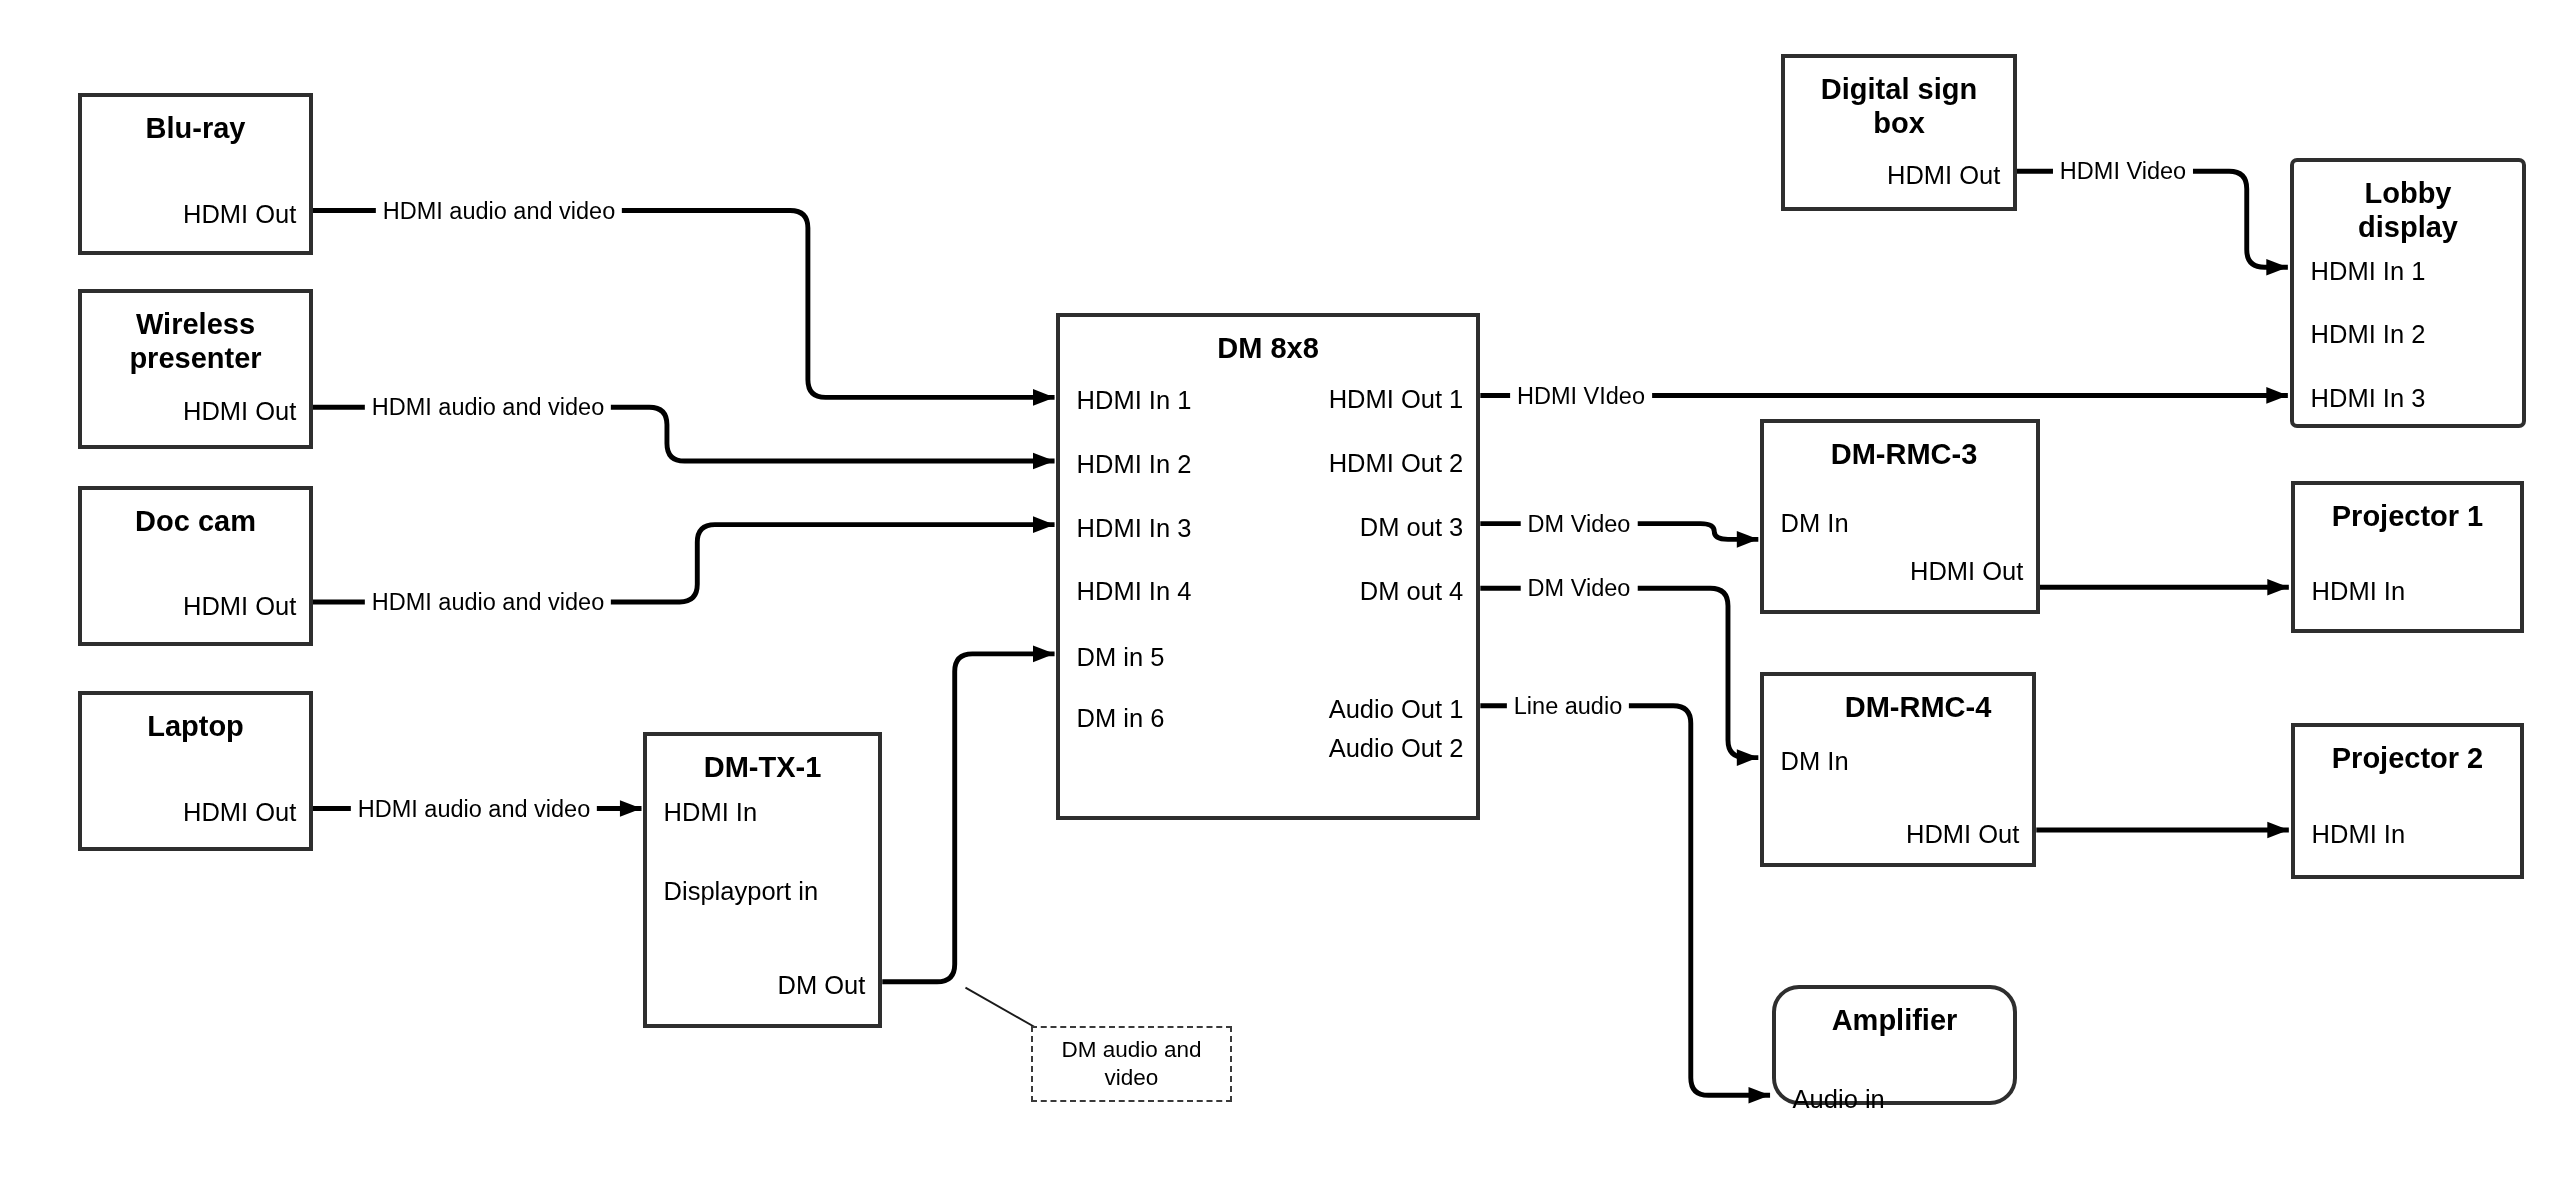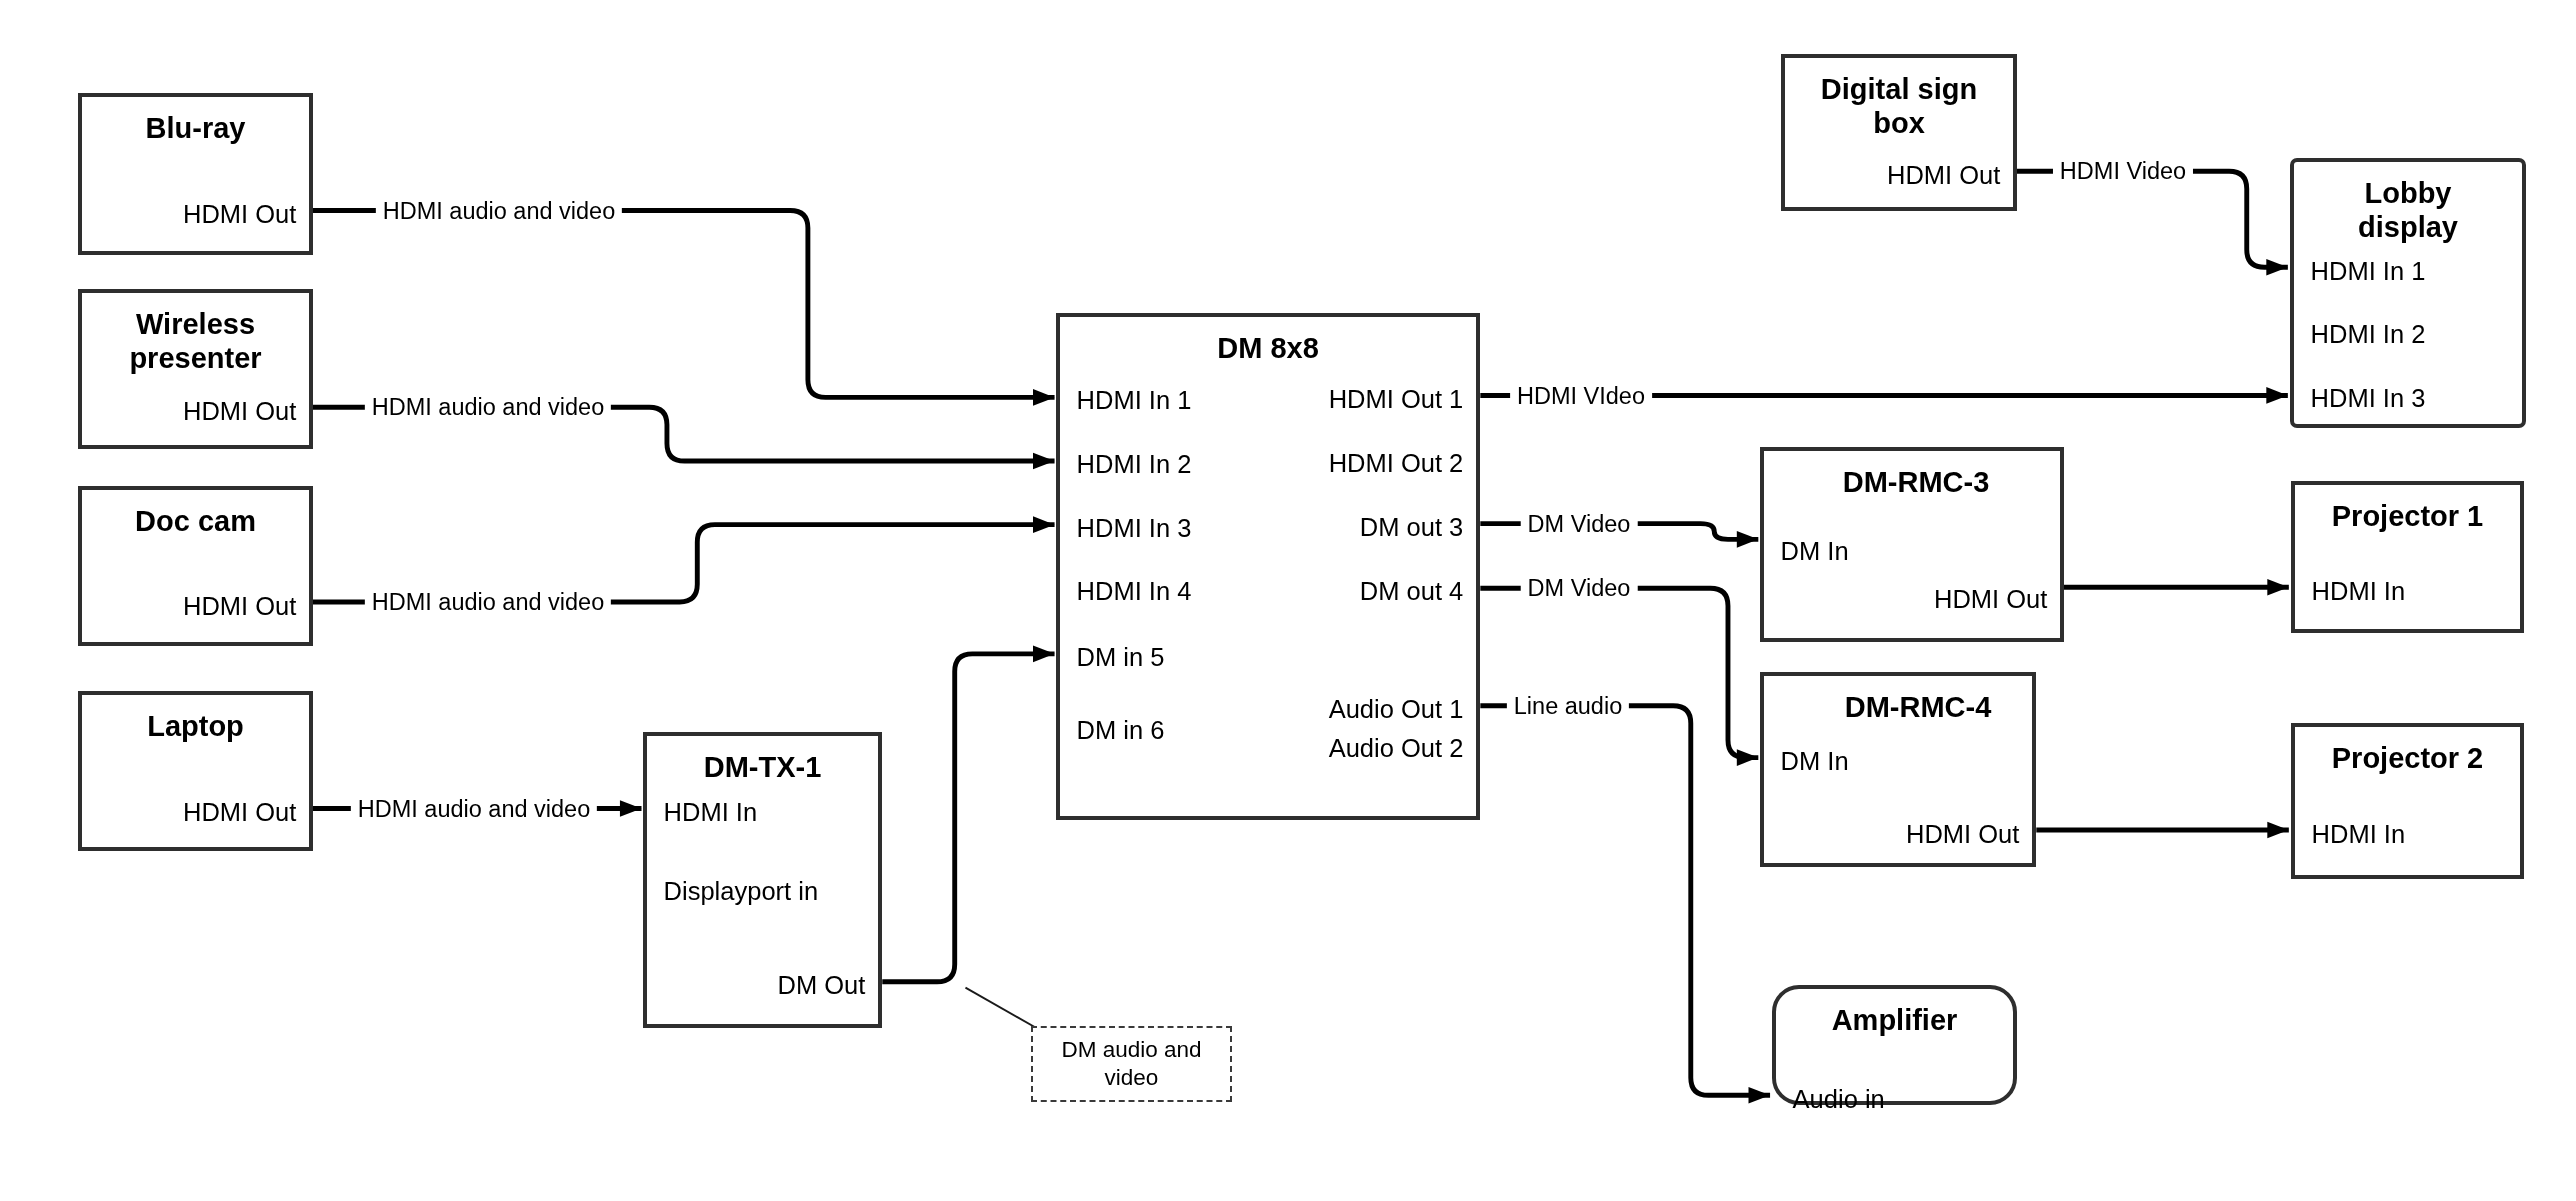--- a/index.html
+++ b/index.html
@@ -112,42 +112,42 @@
     <div class="port pr" style="top:236px;">DM Out</div>
   </div>
 
   <div class="node" style="left:1056px;top:313px;width:424px;height:507px;">
     <div class="title">DM 8x8</div>
     <div class="port pl" style="top:70px;">HDMI In 1</div>
     <div class="port pl" style="top:134px;">HDMI In 2</div>
     <div class="port pl" style="top:198px;">HDMI In 3</div>
     <div class="port pl" style="top:261px;">HDMI In 4</div>
     <div class="port pl" style="top:327px;">DM in 5</div>
-    <div class="port pl" style="top:400px;text-align:center;">DM in 6</div>
+    <div class="port pl" style="top:388px;text-align:center;">DM in 6</div>
     <div class="port pr" style="top:69px;">HDMI Out 1</div>
     <div class="port pr" style="top:133px;">HDMI Out 2</div>
     <div class="port pr" style="top:197px;">DM out 3</div>
     <div class="port pr" style="top:261px;">DM out 4</div>
     <div class="port pr" style="top:379px;">Audio Out 1</div>
     <div class="port pr" style="top:418px;margin-left:36px;">Audio Out 2</div>
   </div>
 
   <div class="node" style="left:1781px;top:54px;width:236px;height:157px;">
     <div class="title t-w200">Digital sign box</div>
     <div class="port pr" style="top:104px;">HDMI Out</div>
   </div>
 
   <div class="node" style="left:2290px;top:158px;width:236px;height:270px;border-radius:7px;">
     <div class="title t-w130">Lobby display</div>
     <div class="port pl" style="top:96px;">HDMI In 1</div>
     <div class="port pl" style="top:159px;">HDMI In 2</div>
     <div class="port pl" style="top:223px;">HDMI In 3</div>
   </div>
 
-  <div class="node" style="left:1760px;top:447px;width:304px;height:195px;padding-left:8px;">
+  <div class="node" style="left:1760px;top:419px;width:280px;height:195px;padding-left:8px;">
     <div class="title">DM-RMC-3</div>
     <div class="port pl" style="top:87px;">DM In</div>
     <div class="port pr" style="top:135px;">HDMI Out</div>
   </div>
 
   <div class="node" style="left:2291px;top:481px;width:233px;height:152px;">
     <div class="title">Projector 1</div>
     <div class="port pl" style="top:93px;">HDMI In</div>
   </div>
 

